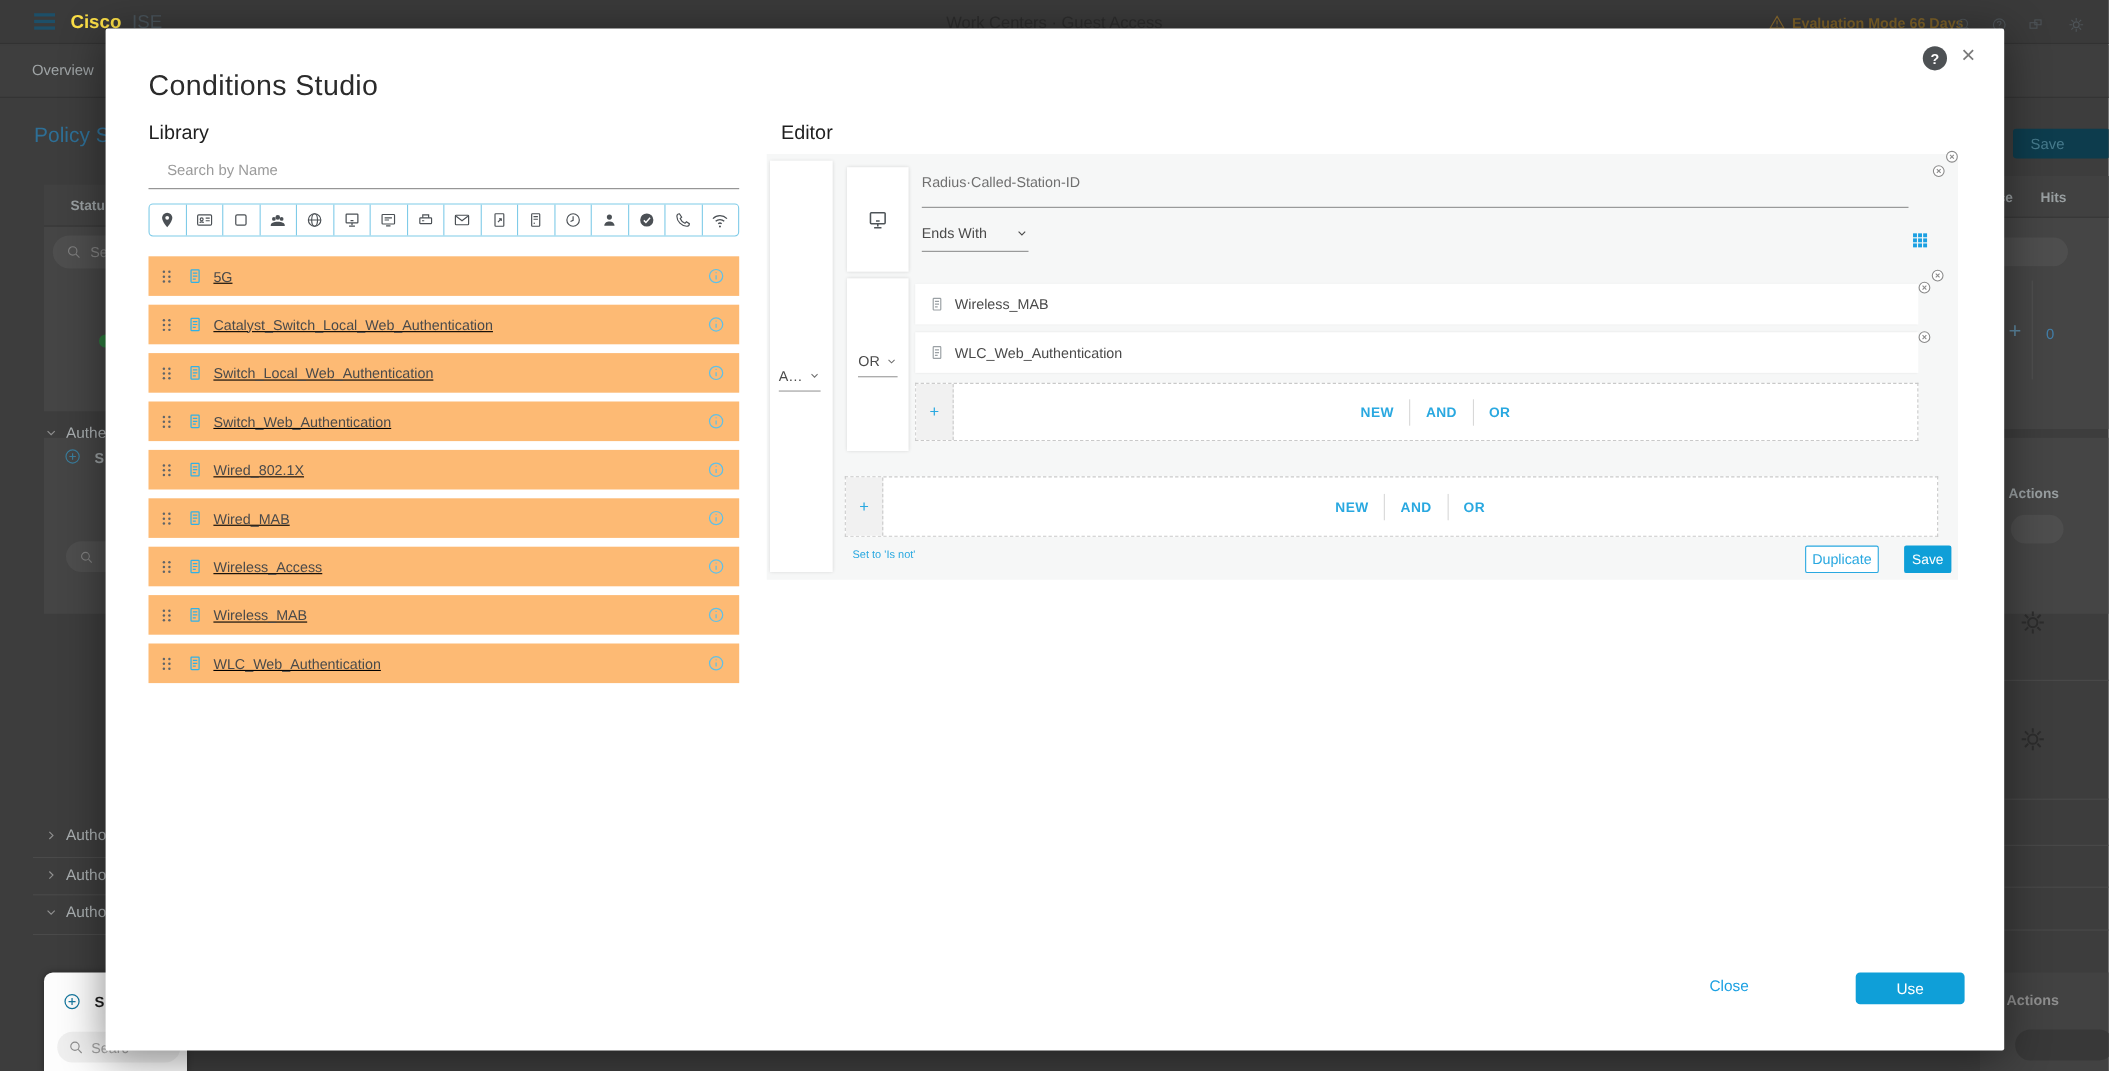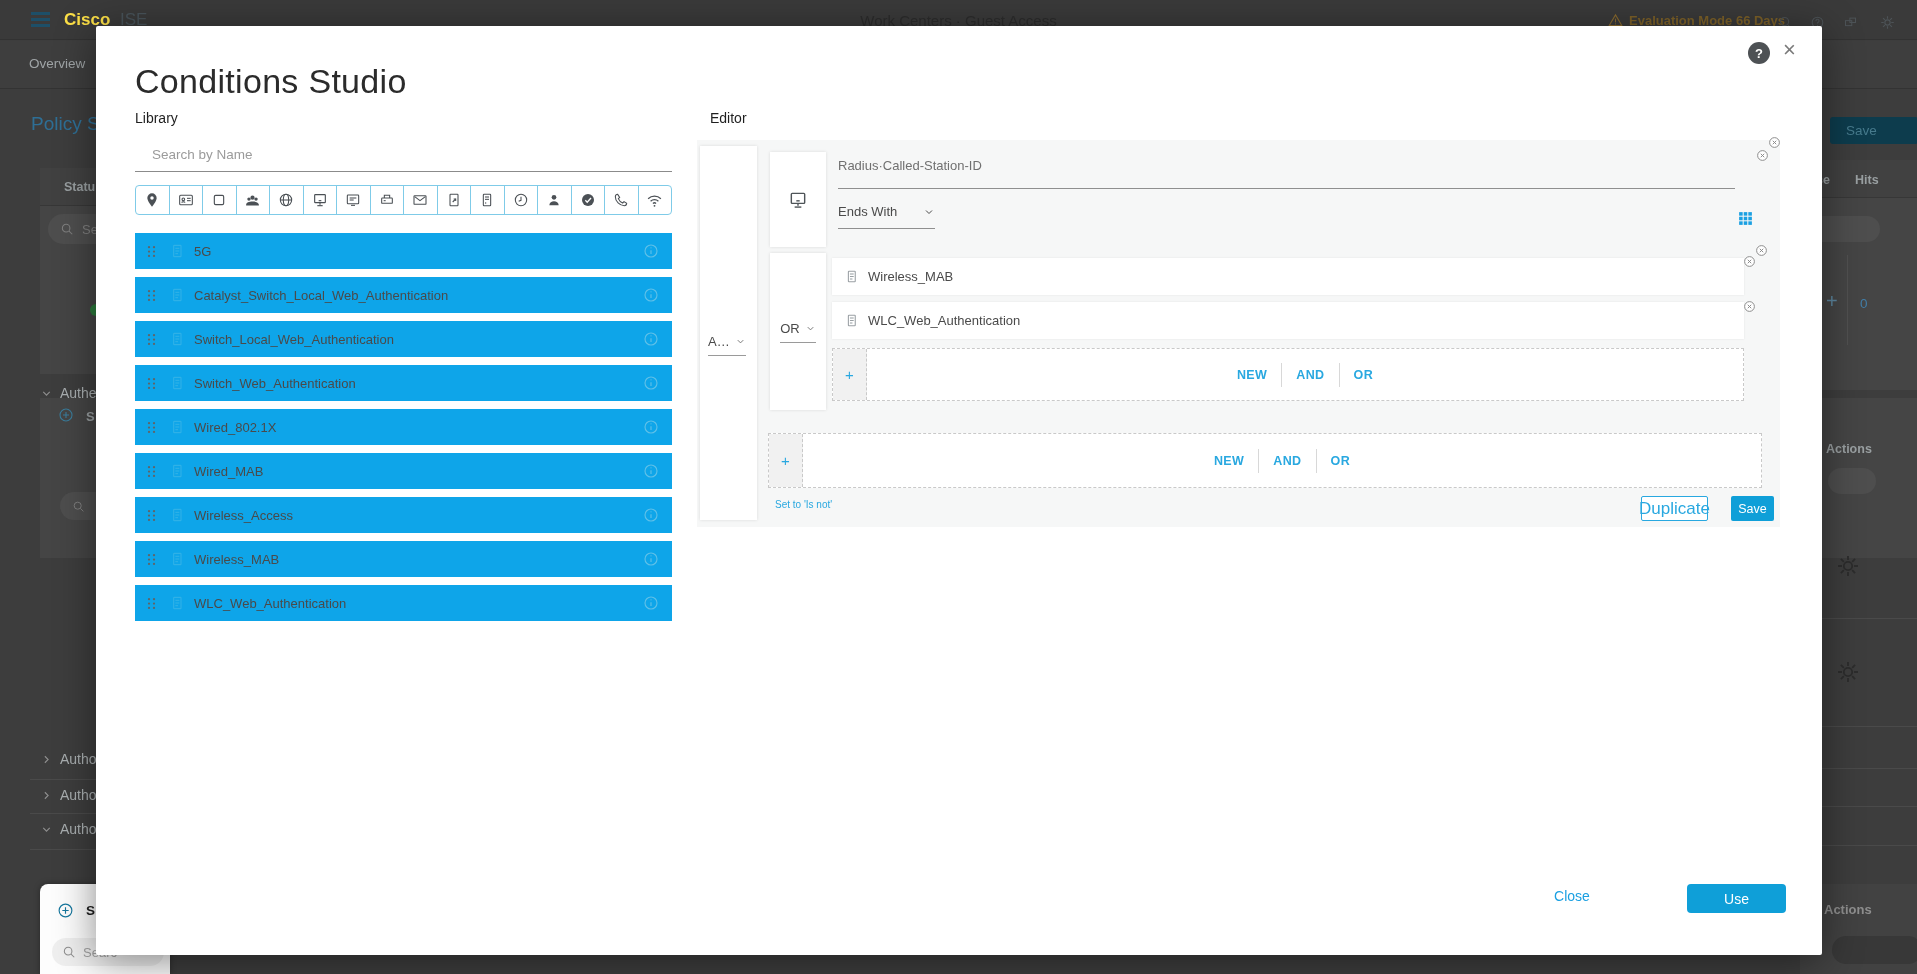--- a/index.html
+++ b/index.html
@@ -32,33 +32,33 @@
   .bg-div { position:absolute; height:1px; background:#4a4a4a; }
   .bg-gear { position:absolute; color:#2c2c2c; }
   .white-corner { position:absolute; left:40px; top:884px; width:130px; height:90px; background:#fdfdfd; border-radius:8px 0 0 0; box-shadow:0 0 6px rgba(0,0,0,.35); }
   .wc-plus { position:absolute; left:17px; top:18px; color:#15779e; }
   .wc-s { position:absolute; left:46px; top:19px; color:#1f1f1f; font-weight:bold; font-size:13.5px; }
   .wc-pill { position:absolute; left:12px; top:54px; width:112px; height:28px; background:#efefef; border-radius:14px; display:flex; align-items:center; gap:7px; padding:0 10px; color:#a0a0a0; font-size:13px; }
   .wc-pill svg { color:#8e8e8e; }
 
   
   .modal { position:absolute; left:96px; top:26px; width:1726px; height:929px; background:#fff; border-radius:2px; box-shadow:0 6px 40px rgba(0,0,0,.45); z-index:10; }
-  .m-title { position:absolute; left:39px; top:36px; font-size:34px; font-weight:300; color:#2b2b2b; letter-spacing:.3px; }
+  .m-title { position:absolute; left:39px; top:36px; font-size:26px; font-weight:300; color:#2b2b2b; letter-spacing:.3px; }
   .m-help { position:absolute; left:1652px; top:16px; width:22px; height:22px; border-radius:50%; background:#4d5154; color:#fff; font-size:13px; font-weight:bold; display:flex; align-items:center; justify-content:center; cursor:pointer; }
   .m-close { position:absolute; left:1687px; top:13px; font-size:22px; color:#7a7a7a; cursor:pointer; line-height:1; }
-  .sec-hd { position:absolute; top:84px; font-size:14px; color:#1f1f1f; }
+  .sec-hd { position:absolute; top:84px; font-size:18px; color:#1f1f1f; }
 
   
   .lib-search { position:absolute; left:39px; top:104px; width:537px; height:42px; border:none; border-bottom:1px solid #8b8b8b; outline:none; font-size:13.5px; padding:14px 0 6px 17px; color:#444; background:transparent; font-family:"Liberation Sans", sans-serif; }
   .lib-search::placeholder { color:#9b9b9b; }
   .toolbar { position:absolute; left:39px; top:159px; width:537px; height:30px; border:1px solid #7fcbe8; border-radius:4px; display:flex; background:#fff; }
   .tb-cell { flex:1; display:flex; align-items:center; justify-content:center; border-right:1px solid #7fcbe8; color:#4b5055; cursor:pointer; }
   .tb-cell:last-child { border-right:none; }
   .lib-list { position:absolute; left:39px; top:207px; width:537px; }
-  .lib-row { height:36px; margin-bottom:8px; background:#0ea5e9; display:flex; align-items:center; cursor:pointer; }
+  .lib-row { height:36px; margin-bottom:8px; background:#fdba74; display:flex; align-items:center; cursor:pointer;text-decoration:underline; }
   .lib-row .drag { margin-left:9px; color:#606468; cursor:grab; }
   .lib-row .doc { margin-left:10px; color:#2fb1e7; }
   .lib-label { margin-left:9px; font-size:13px; color:#4a4a4a; flex:1; }
   .lib-row .info { margin-right:13px; color:#5fc0e8; cursor:pointer; }
 
   
   .ed { position:absolute; left:601px; top:114px; width:1083px; height:387px; background:#f6f7f7; }
   .ed-leftcol { position:absolute; left:3px; top:6px; width:57px; height:374px; background:#fff; box-shadow:0 0 3px rgba(0,0,0,.12); }
   .op-sel { position:absolute; display:flex; align-items:center; gap:5px; font-size:13px; color:#4a4a4a; border-bottom:1px solid #9a9a9a; padding-bottom:6px; cursor:pointer; }
   .op-sel svg { color:#6e6e6e; }
@@ -70,21 +70,21 @@
   .cond-row { position:absolute; left:135px; right:36px; height:37px; background:#fff; display:flex; align-items:center; box-shadow:0 0 2px rgba(0,0,0,.08); }
   .cond-row .doc { margin-left:12px; color:#9aa0a4; }
   .cond-row .lbl { margin-left:9px; font-size:13px; color:#4a4a4a; }
   .dashed { position:absolute; border:1px dashed #c9c9c9; background:#fff; display:flex; }
   .plus-strip { width:34px; background:#f1f1f1; border-right:1px dashed #c9c9c9; display:flex; align-items:center; justify-content:center; color:#29a8e0; font-size:15px; cursor:pointer; }
   .nao { flex:1; display:flex; align-items:center; justify-content:center; gap:14px; }
   .nao-link { color:#29a8e0; font-size:12.5px; font-weight:bold; letter-spacing:.4px; cursor:pointer; }
   .nao-sep { width:1px; height:24px; background:#d8d8d8; }
   .cx { position:absolute; width:13px; height:13px; color:#8a8a8a; cursor:pointer; z-index:3; }
   .set-not { position:absolute; left:78px; top:359px; font-size:10px; color:#29a8e0; cursor:pointer; }
-  .btn-dup { position:absolute; left:944px; top:356px; width:67px; height:25px; background:#fff; border:1px solid #29a8e0; border-radius:2px; color:#29a8e0; font-size:17px; display:flex; align-items:center; justify-content:center; cursor:pointer; }
+  .btn-dup { position:absolute; left:944px; top:356px; width:67px; height:25px; background:#fff; border:1px solid #29a8e0; border-radius:2px; color:#29a8e0; font-size:13px; display:flex; align-items:center; justify-content:center; cursor:pointer; }
   .btn-save { position:absolute; left:1034px; top:356px; width:43px; height:25px; background:#0f9fd8; border-radius:2px; color:#fff; font-size:12.5px; display:flex; align-items:center; justify-content:center; cursor:pointer; }
 
   .m-footer-close { position:absolute; left:1440px; top:862px; width:72px; text-align:center; color:#1ba0e2; font-size:14px; cursor:pointer; }
   .m-footer-use { position:absolute; left:1591px; top:858px; width:99px; height:29px; background:#0f9fd8; border-radius:4px; color:#fff; font-size:14px; display:flex; align-items:center; justify-content:center; cursor:pointer; }
 </style>
 </head>
 <body>
 
 <svg width="0" height="0" style="position:absolute">
   <defs>

